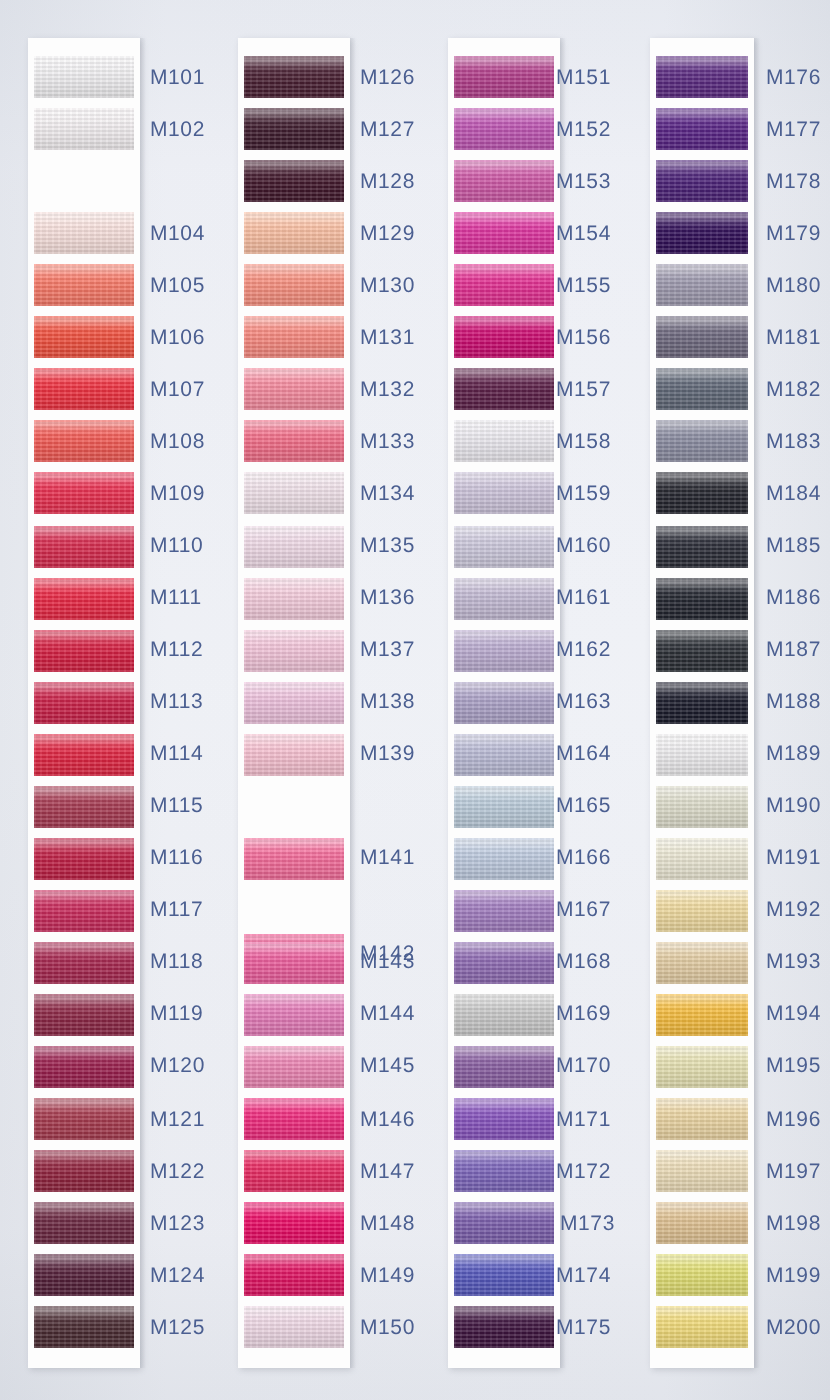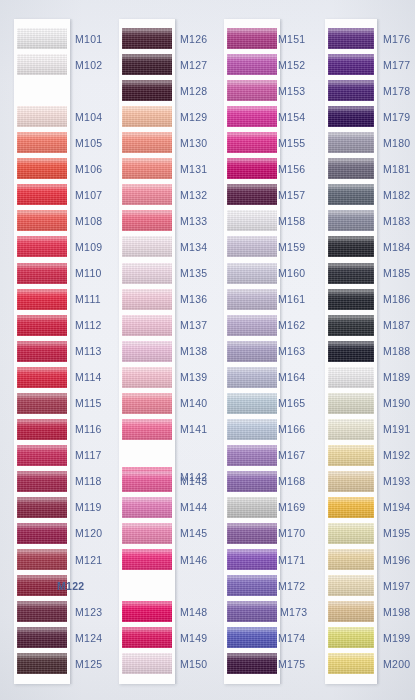--- a/index.html
+++ b/index.html
@@ -293,21 +293,21 @@
           <div class="swatch-sheen"></div>
         </div>
         <div class="label" style="left: 75px;">M121</div>
       </div>
       <div class="row" style="top: 572.55px;">
         <div class="swatch" title="M122" style="left: 17px; width: 50px;">
           <div class="swatch-fill" style="background: rgb(147, 36, 63);"></div>
           <div class="swatch-gloss"></div>
           <div class="swatch-sheen"></div>
         </div>
-        <div class="label" style="left: 57px; font-weight: bold;">M122</div>
+        <div class="label" style="left: 75px;">M122</div>
       </div>
       <div class="row" style="top: 598.6px;">
         <div class="swatch" title="M123" style="left: 17px; width: 50px;">
           <div class="swatch-fill" style="background: rgb(109, 40, 66);"></div>
           <div class="swatch-gloss"></div>
           <div class="swatch-sheen"></div>
         </div>
         <div class="label" style="left: 75px;">M123</div>
       </div>
       <div class="row" style="top: 624.65px;">
@@ -435,28 +435,20 @@
         <div class="label" style="left: 180px;">M138</div>
       </div>
       <div class="row" style="top: 364.15px;">
         <div class="swatch" title="M139" style="left: 122px; width: 50px;">
           <div class="swatch-fill" style="background: rgb(250, 195, 211);"></div>
           <div class="swatch-gloss"></div>
           <div class="swatch-sheen"></div>
         </div>
         <div class="label" style="left: 180px;">M139</div>
       </div>
-      <div class="row" style="top: 390.2px;">
-        <div class="swatch" title="M140" style="left: 122px; width: 50px;">
-          <div class="swatch-fill" style="background: rgb(244, 136, 159);"></div>
-          <div class="swatch-gloss"></div>
-          <div class="swatch-sheen"></div>
-        </div>
-        <div class="label" style="left: 180px;">M140</div>
-      </div>
       <div class="row" style="top: 416.25px;">
         <div class="swatch" title="M141" style="left: 122px; width: 50px;">
           <div class="swatch-fill" style="background: rgb(247, 108, 155);"></div>
           <div class="swatch-gloss"></div>
           <div class="swatch-sheen"></div>
         </div>
         <div class="label" style="left: 180px;">M141</div>
       </div>
       <div class="row" style="top: 424px; margin-top: 40px;">
         <div class="swatch" title="M142" style="left: 122px; width: 50px;">
@@ -490,20 +482,28 @@
         </div>
         <div class="label" style="left: 180px;">M145</div>
       </div>
       <div class="row" style="top: 546.5px;">
         <div class="swatch" title="M146" style="left: 122px; width: 50px;">
           <div class="swatch-fill" style="background: rgb(243, 42, 126);"></div>
           <div class="swatch-gloss"></div>
           <div class="swatch-sheen"></div>
         </div>
         <div class="label" style="left: 180px;">M146</div>
+      </div>
+      <div class="row" style="top: 572.55px;">
+        <div class="swatch" title="M147" style="left: 122px; width: 50px;">
+          <div class="swatch-fill" style="background: rgb(236, 42, 99);"></div>
+          <div class="swatch-gloss"></div>
+          <div class="swatch-sheen"></div>
+        </div>
+        <div class="label" style="left: 180px;">M147</div>
       </div>
       <div class="row" style="top: 598.6px;">
         <div class="swatch" title="M148" style="left: 122px; width: 50px;">
           <div class="swatch-fill" style="background: rgb(238, 10, 102);"></div>
           <div class="swatch-gloss"></div>
           <div class="swatch-sheen"></div>
         </div>
         <div class="label" style="left: 180px;">M148</div>
       </div>
       <div class="row" style="top: 624.65px;">

